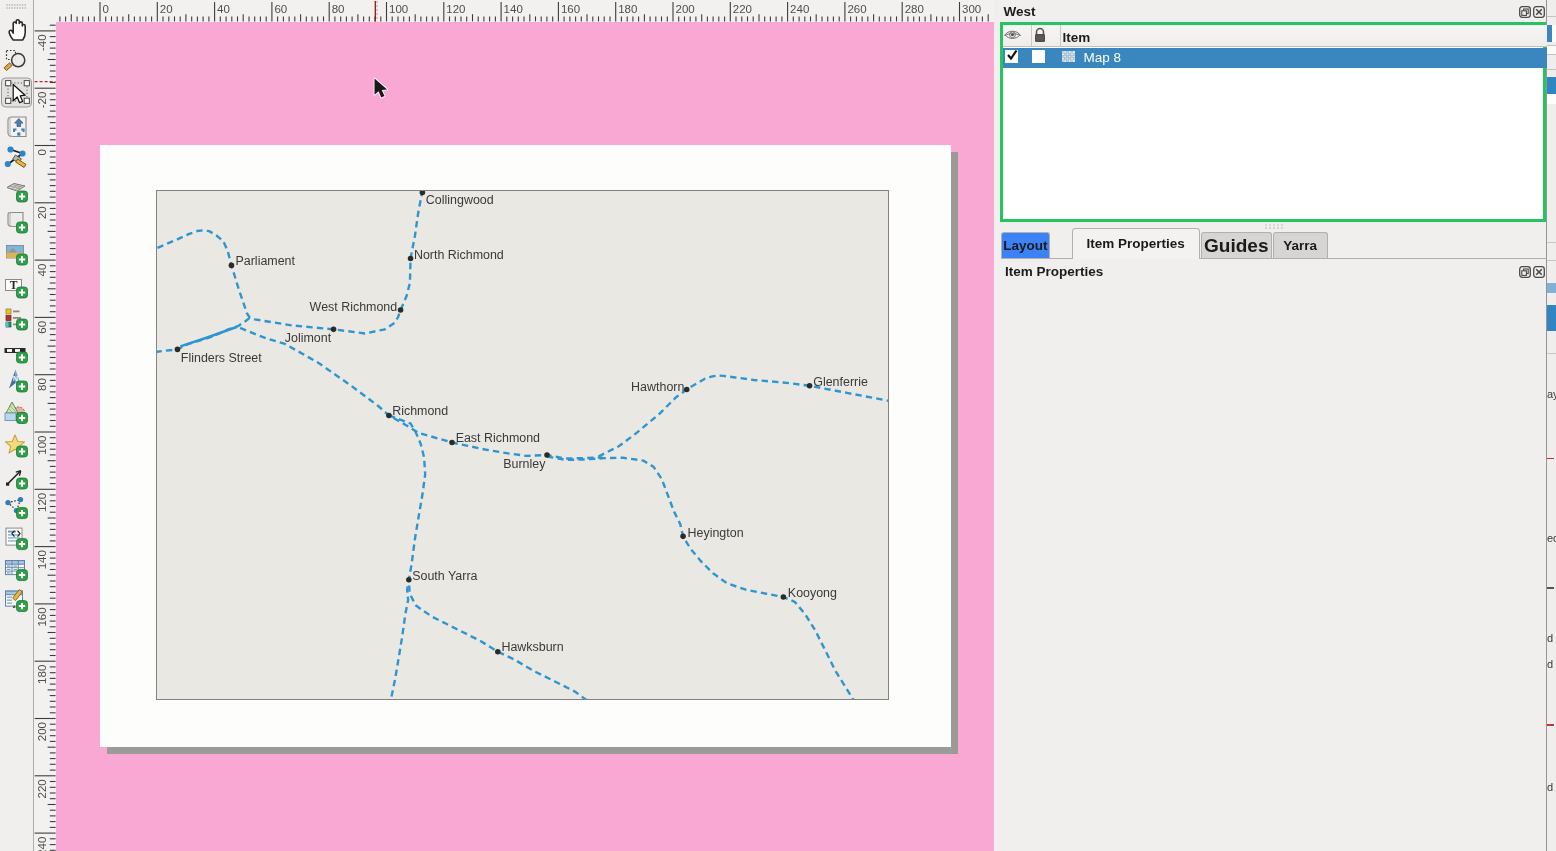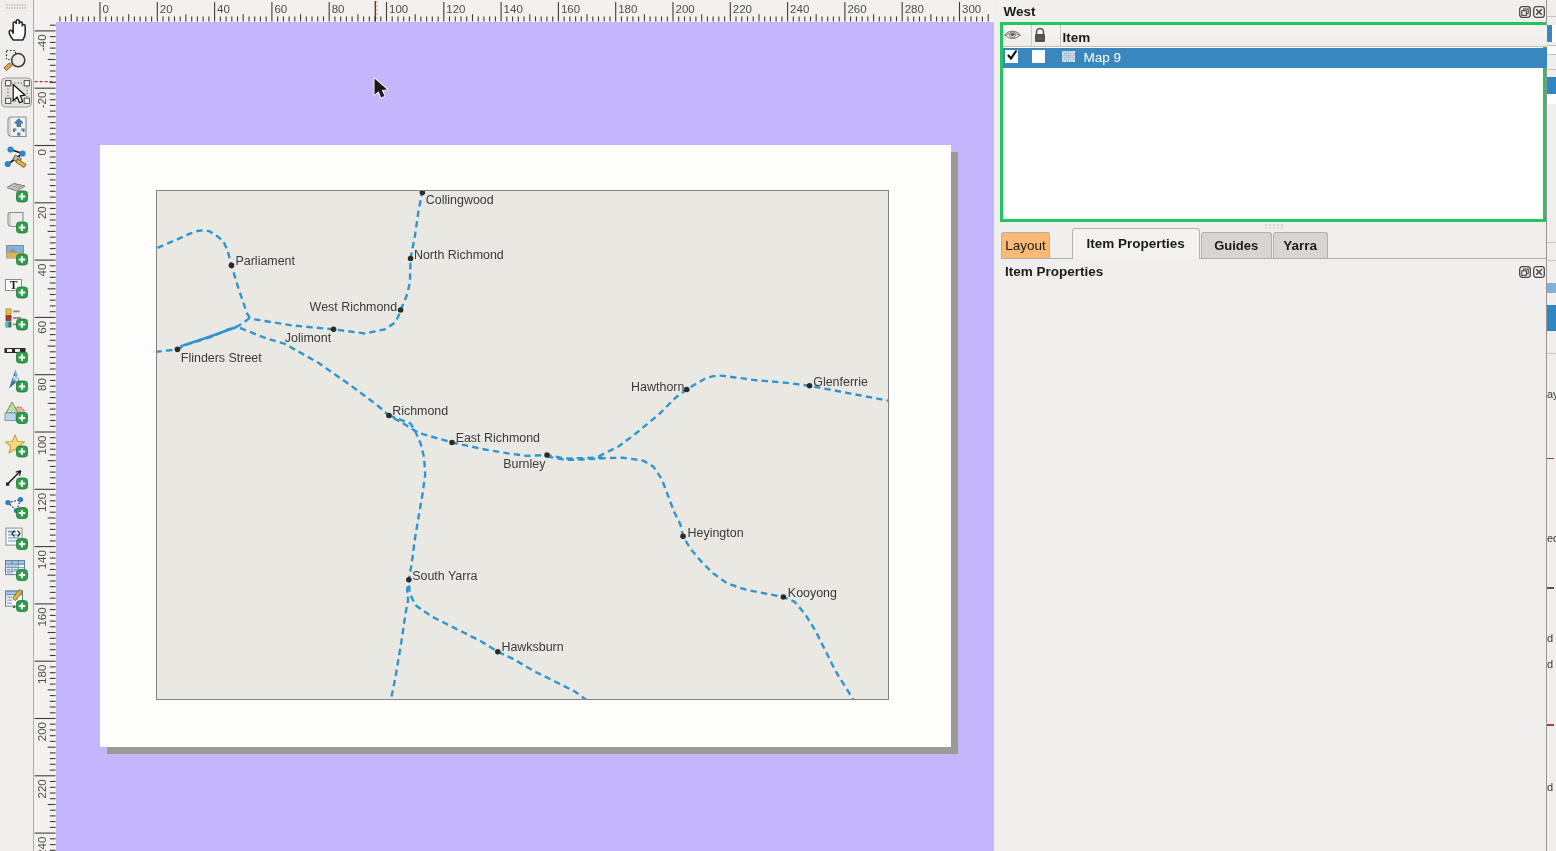--- a/index.html
+++ b/index.html
@@ -526,21 +526,21 @@
         <text transform="translate(12.2,585.4) rotate(-90)" text-anchor="end">160</text>
         <text transform="translate(12.2,642.7) rotate(-90)" text-anchor="end">180</text>
         <text transform="translate(12.2,700.0) rotate(-90)" text-anchor="end">200</text>
         <text transform="translate(12.2,757.3) rotate(-90)" text-anchor="end">220</text>
         <text transform="translate(12.2,814.6) rotate(-90)" text-anchor="end">240</text>
       </g>
       <line x1="0.6" y1="59.6" x2="21.6" y2="59.6" stroke="#b03030" stroke-width="1.3" stroke-dasharray="3,2"></line>
     </svg>
 </div>
 
-<div class="abs" style="left:56px;top:21.5px;width:938px;height:829.5px;background:#c4b5fd;overflow:hidden">
+<div class="abs" style="left:56px;top:21.5px;width:938px;height:829.5px;background:#f9a8d4;overflow:hidden">
   <div class="abs" style="left:51px;top:130.5px;width:851px;height:601.5px;background:#9b9a96"></div>
   <div class="abs" style="left:44px;top:123.5px;width:851px;height:601.5px;background:#fdfdfc"></div>
 <svg width="733" height="510" viewBox="0 0 733 510" style="position:absolute;left:100px;top:168.5px;background:#e9e8e2;border:1px solid #83837f;box-sizing:border-box">
       <g fill="none" stroke="#2e95d1" stroke-width="2.4" stroke-dasharray="6.4,4.2">
         <path d="M 0,57 L 20,48.5 32,43 40,40.2 45.9,39.5 52,40.3 59,44.5 66,50.2 70.5,60 74.3,74.7 81.7,98.8 90.1,123.2 92.8,127.2 97.8,128.9 134.6,134.9 176.8,138.9 208.3,143 228.3,138.9 238.4,132.2 241.8,126 244.1,119.5 250.1,105.5 253.5,92.1 254.1,67.7 258.5,45.2 261.8,21.8 265.9,0.7 266.5,-2"></path>
         <path d="M -2,161.5 L 20.1,159 30,154 54,146.5 71,139 81,135.6 88,131 92.8,127.2"></path>
         <path d="M 83,137.5 L 98.2,143.6 110,148.2 128,153.5 161.4,172.4 194.9,195.8 221.7,215.9 232.4,225.3 248.4,234.4 261.8,242.7 295.7,252.5 328.8,259.5 352,263.4 370,265.9 391.1,265.1 409.8,268.6 425,268.2 438.5,267.8 446.7,267.5"></path>
         <path d="M 442.7,266.5 L 463.2,256.3 479.6,244 504.3,223.4 520.7,207 531.4,199.2 549.5,188.5 556,186.4 562,185.2 568,185.6 580,187.2 598.8,189.7 631.7,192.6 654.7,195.5 693.4,202.9 733,210.4 736,211"></path>
         <path d="M 391.1,266.6 L 409.5,269.9 427,269.6 446.7,268.3 467.3,267.8 487.9,270.7 498.1,276.9 506.3,289.2 512.5,305.6 518.7,322.1 524.9,334.4 527.7,346.7 535.1,359.1 545.4,371.4 557.7,383.7 572.1,394 590.6,400.2 611.2,404.3 628.4,407.6 639.9,412.5 650.2,424.8 660.5,441.3 668.7,457.7 681,482.4 691.3,498.8 699.5,512"></path>
         <path d="M 232.4,225.3 L 254.1,233.4 259.2,241.9 264.3,253.9 267.7,267.5 268.8,284.5 266,305 261.9,328.8 258.5,349.3 256.5,364.6 255.1,374.9 252.4,390.2 250.7,400.4 251.7,410.7 249,424.3 245.6,448.1 242.2,468.6 238.8,489 235.3,506.1 234,512"></path>
@@ -645,39 +645,39 @@
     <rect x="6.6" y="6.6" width="2.2" height="2.2" fill="#c2cdd6"></rect>
     <rect x="8.8" y="6.6" width="2.2" height="2.2" fill="#e4e8ec"></rect>
     <rect x="11.0" y="6.6" width="2.2" height="2.2" fill="#c2cdd6"></rect>
     <rect x="0.0" y="8.8" width="2.2" height="2.2" fill="#c2cdd6"></rect>
     <rect x="2.2" y="8.8" width="2.2" height="2.2" fill="#e4e8ec"></rect>
     <rect x="4.4" y="8.8" width="2.2" height="2.2" fill="#c2cdd6"></rect>
     <rect x="6.6" y="8.8" width="2.2" height="2.2" fill="#e4e8ec"></rect>
     <rect x="8.8" y="8.8" width="2.2" height="2.2" fill="#c2cdd6"></rect>
     <rect x="11.0" y="8.8" width="2.2" height="2.2" fill="#e4e8ec"></rect>
   </svg>
-<div class="abs" style="left:1083.5px;top:49.5px;font-size:13.5px;color:#fff">Map 9</div>
+<div class="abs" style="left:1083.5px;top:49.5px;font-size:13.5px;color:#fff">Map 8</div>
 
 <svg width="24" height="6" viewBox="0 0 24 6" style="position:absolute;left:1264px;top:223px">
 <g fill="#b8b7b4">
       <circle cx="2" cy="2" r="0.8"></circle>
       <circle cx="6" cy="2" r="0.8"></circle>
       <circle cx="10" cy="2" r="0.8"></circle>
       <circle cx="14" cy="2" r="0.8"></circle>
       <circle cx="18" cy="2" r="0.8"></circle>
       <circle cx="2" cy="5" r="0.8"></circle>
       <circle cx="6" cy="5" r="0.8"></circle>
       <circle cx="10" cy="5" r="0.8"></circle>
       <circle cx="14" cy="5" r="0.8"></circle>
       <circle cx="18" cy="5" r="0.8"></circle>
     </g>
   </svg>
 
-<div class="abs" style="left:1001px;top:231.5px;width:49px;height:26px;background:#fdba74;border:1px solid #b1b0ae;border-bottom:none;border-radius:3px 3px 0 0;text-align:center;line-height:25px;font-size:13.5px;font-weight:normal;color:#1a1a1a">Layout</div>
-<div class="abs" style="left:1201px;top:231.5px;width:70.5px;height:26px;background:#d6d5d3;border:1px solid #b1b0ae;border-bottom:none;border-radius:3px 3px 0 0;text-align:center;line-height:25px;font-size:13px;font-weight:bold;color:#1a1a1a">Guides</div>
+<div class="abs" style="left:1001px;top:231.5px;width:49px;height:26px;background:#3b82f6;border:1px solid #b1b0ae;border-bottom:none;border-radius:3px 3px 0 0;text-align:center;line-height:25px;font-size:13.5px;font-weight:bold;color:#1a1a1a">Layout</div>
+<div class="abs" style="left:1201px;top:231.5px;width:70.5px;height:26px;background:#d6d5d3;border:1px solid #b1b0ae;border-bottom:none;border-radius:3px 3px 0 0;text-align:center;line-height:25px;font-size:19px;font-weight:bold;color:#1a1a1a">Guides</div>
 <div class="abs" style="left:1272.5px;top:231.5px;width:55.5px;height:26px;background:#d6d5d3;border:1px solid #b1b0ae;border-bottom:none;border-radius:3px 3px 0 0;text-align:center;line-height:25px;font-size:13.5px;font-weight:bold;color:#1a1a1a">Yarra</div>
 <div class="abs" style="left:1071.5px;top:228px;width:128.5px;height:30.5px;background:#f3f2f0;border:1px solid #b1b0ae;border-bottom:none;border-radius:3.5px 3.5px 0 0;z-index:2;text-align:center;line-height:29px;font-size:13.5px;font-weight:bold;color:#1a1a1a">Item Properties</div>
 <div class="abs" style="left:1001px;top:257.5px;width:545px;height:1px;background:#b1b0ae;z-index:1"></div>
 <div class="abs" style="left:1005px;top:263.5px;font-size:13.5px;font-weight:bold;color:#1c1c1c">Item Properties</div>
 <svg width="12" height="12" viewBox="0 0 12 12" style="position:absolute;left:1518.5px;top:265.5px">
     <rect x="0.7" y="0.7" width="10.6" height="10.6" rx="2.5" fill="none" stroke="#4a4a48" stroke-width="1.3"></rect>
     <rect x="4.6" y="3" width="4.6" height="4.6" fill="none" stroke="#4a4a48" stroke-width="1.1"></rect>
     <rect x="2.8" y="4.8" width="4.6" height="4.6" fill="#f0efed" stroke="#4a4a48" stroke-width="1.1"></rect>
   </svg>
 <svg width="12" height="12" viewBox="0 0 12 12" style="position:absolute;left:1533.0px;top:265.5px">

